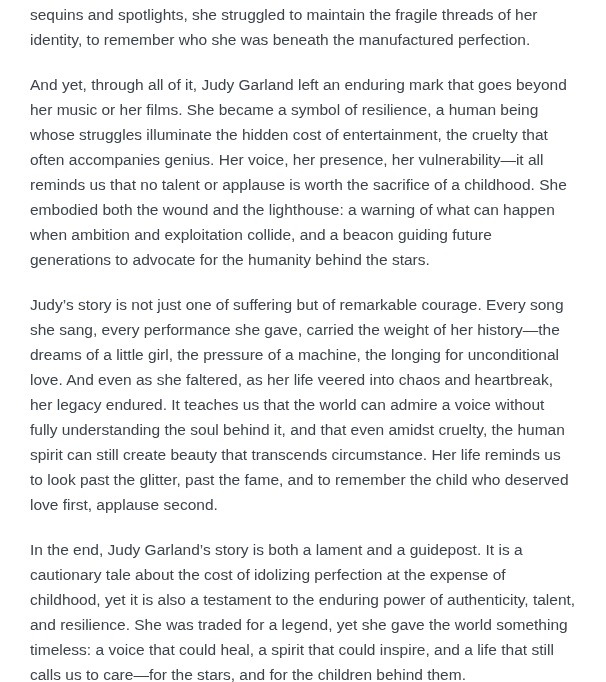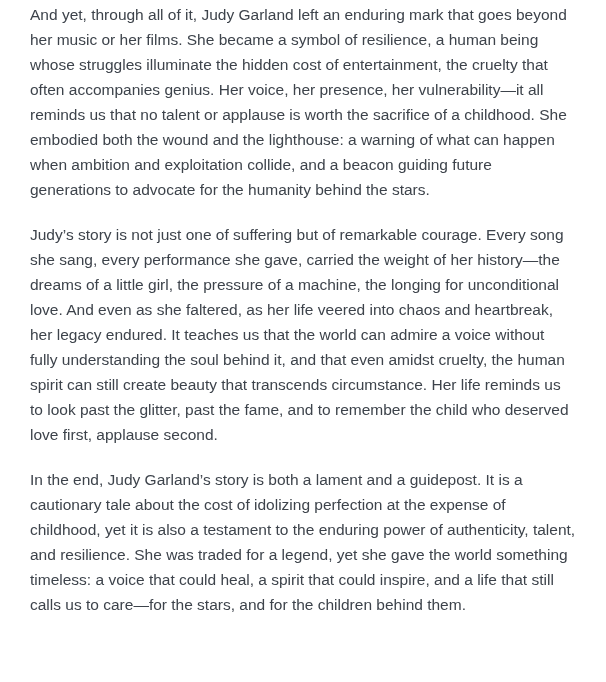--- a/index.html
+++ b/index.html
@@ -26,16 +26,17 @@
     margin: 0 0 20px 0;
   }
   .article p:last-child {
     margin-bottom: 0;
   }
 </style>
 </head>
 <body>
 
 <main class="article">
+  <p>sequins and spotlights, she struggled to maintain the fragile threads of her identity, to remember who she was beneath the manufactured perfection.</p>
   <p>And yet, through all of it, Judy Garland left an enduring mark that goes beyond her music or her films. She became a symbol of resilience, a human being whose struggles illuminate the hidden cost of entertainment, the cruelty that often accompanies genius. Her voice, her presence, her vulnerability—it all reminds us that no talent or applause is worth the sacrifice of a childhood. She embodied both the wound and the lighthouse: a warning of what can happen when ambition and exploitation collide, and a beacon guiding future generations to advocate for the humanity behind the stars.</p>
   <p>Judy’s story is not just one of suffering but of remarkable courage. Every song she sang, every performance she gave, carried the weight of her history—the dreams of a little girl, the pressure of a machine, the longing for unconditional love. And even as she faltered, as her life veered into chaos and heartbreak, her legacy endured. It teaches us that the world can admire a voice without fully understanding the soul behind it, and that even amidst cruelty, the human spirit can still create beauty that transcends circumstance. Her life reminds us to look past the glitter, past the fame, and to remember the child who deserved love first, applause second.</p>
   <p>In the end, Judy Garland’s story is both a lament and a guidepost. It is a cautionary tale about the cost of idolizing perfection at the expense of childhood, yet it is also a testament to the enduring power of authenticity, talent, and resilience. She was traded for a legend, yet she gave the world something timeless: a voice that could heal, a spirit that could inspire, and a life that still calls us to care—for the stars, and for the children behind them.</p>
 </main>
 
 </body></html>

